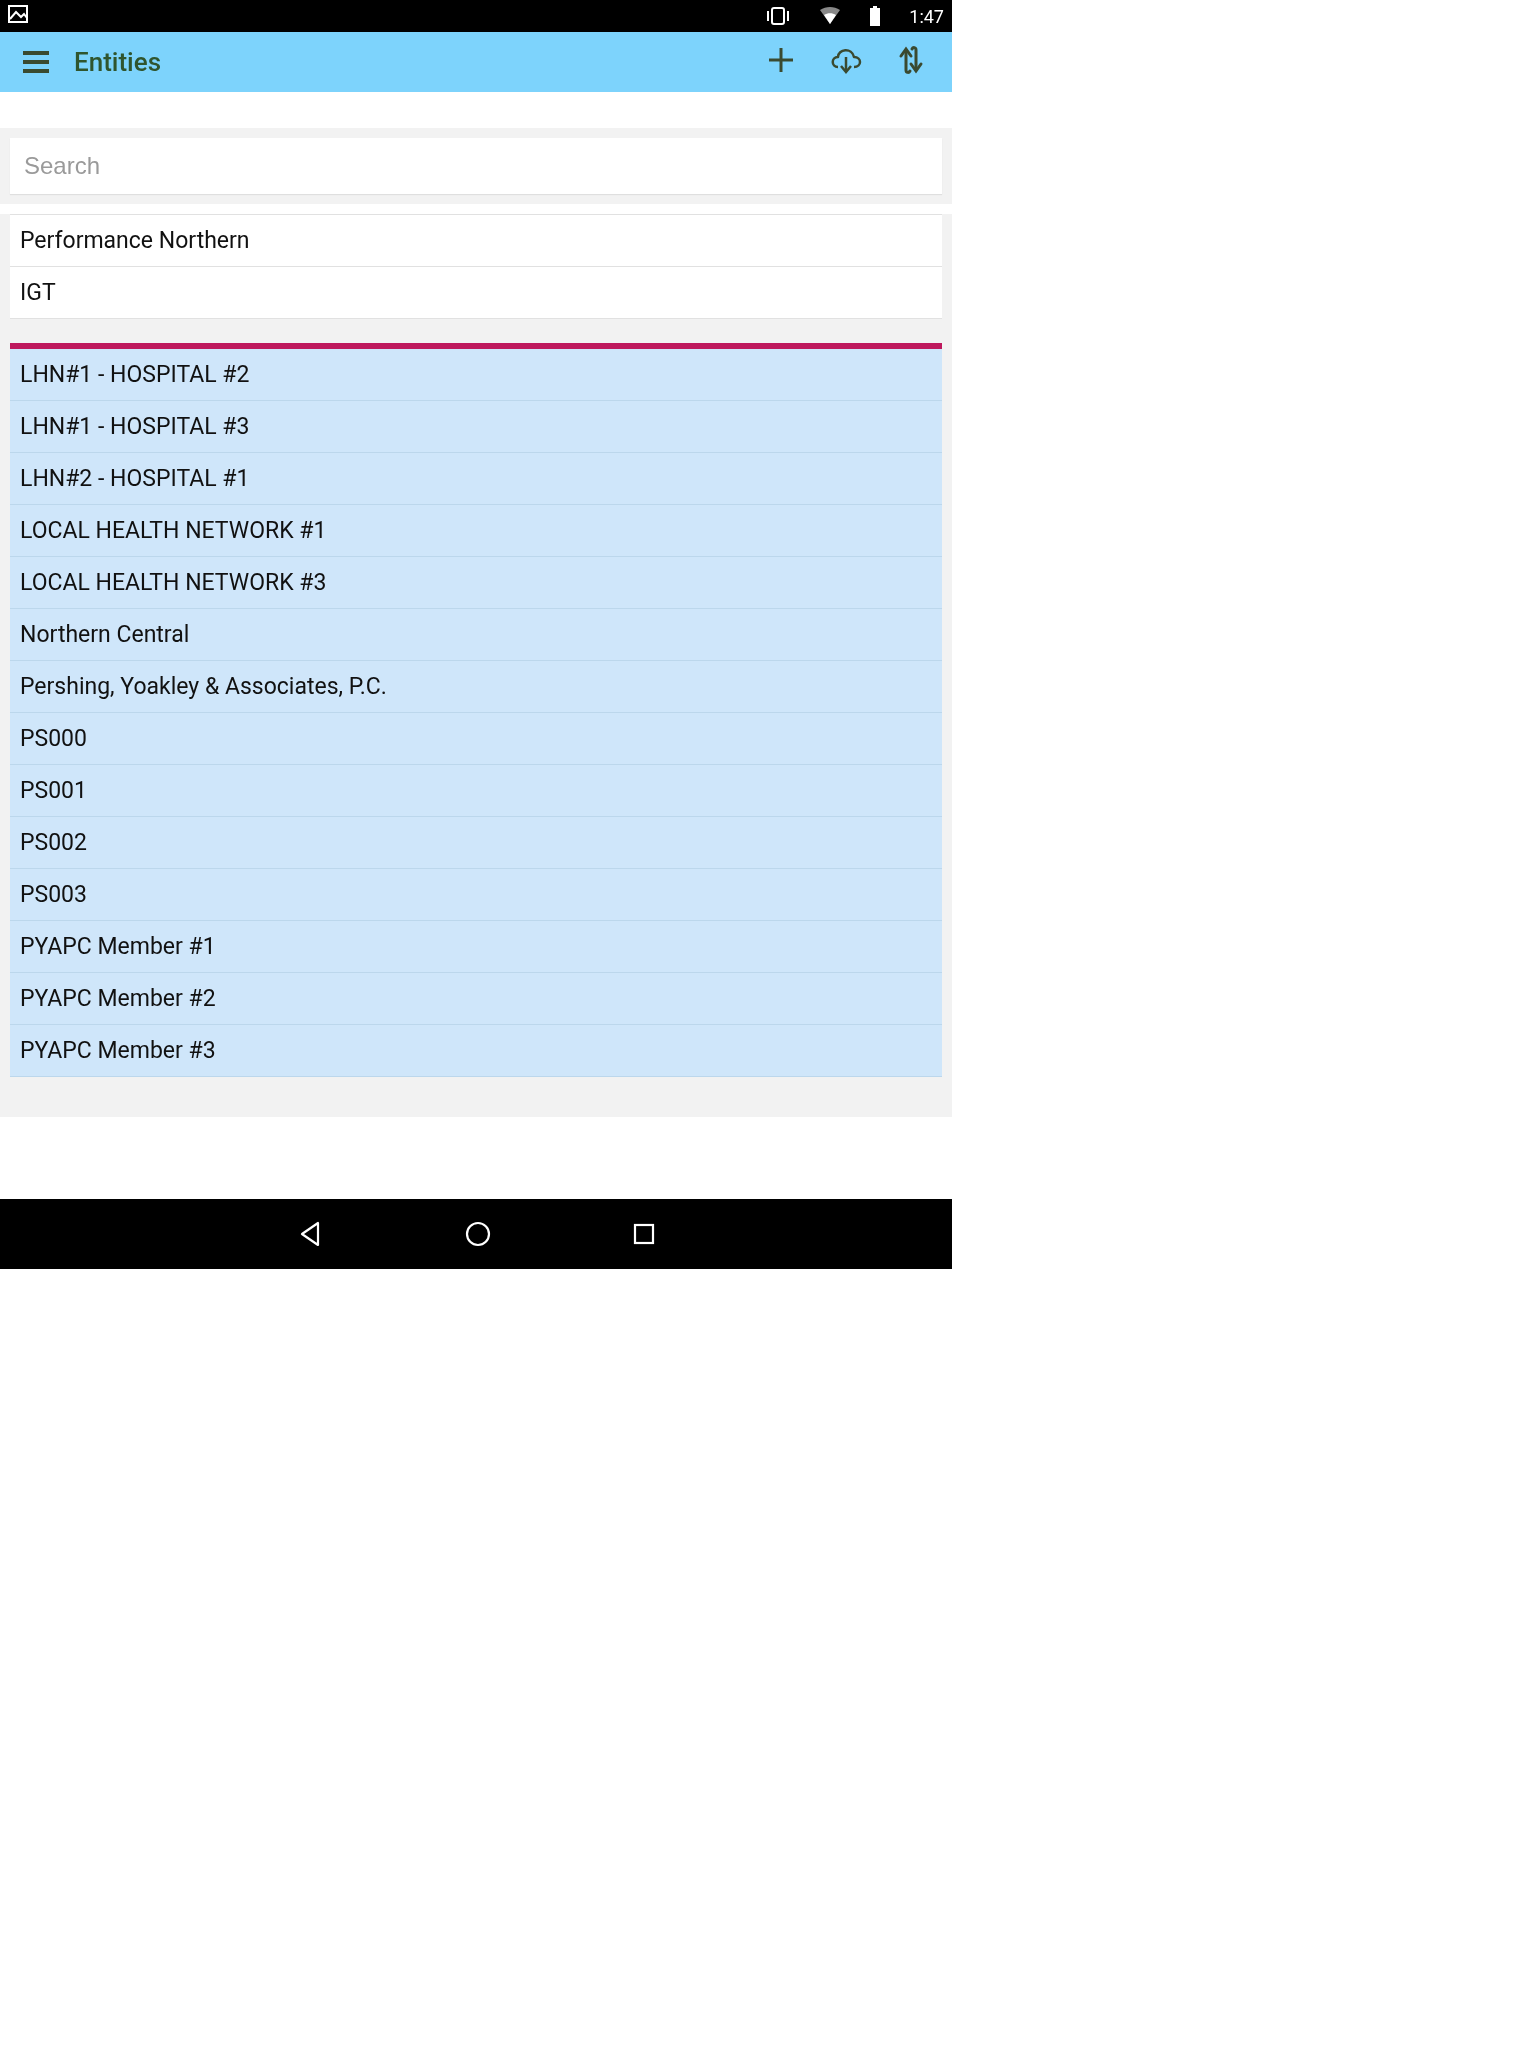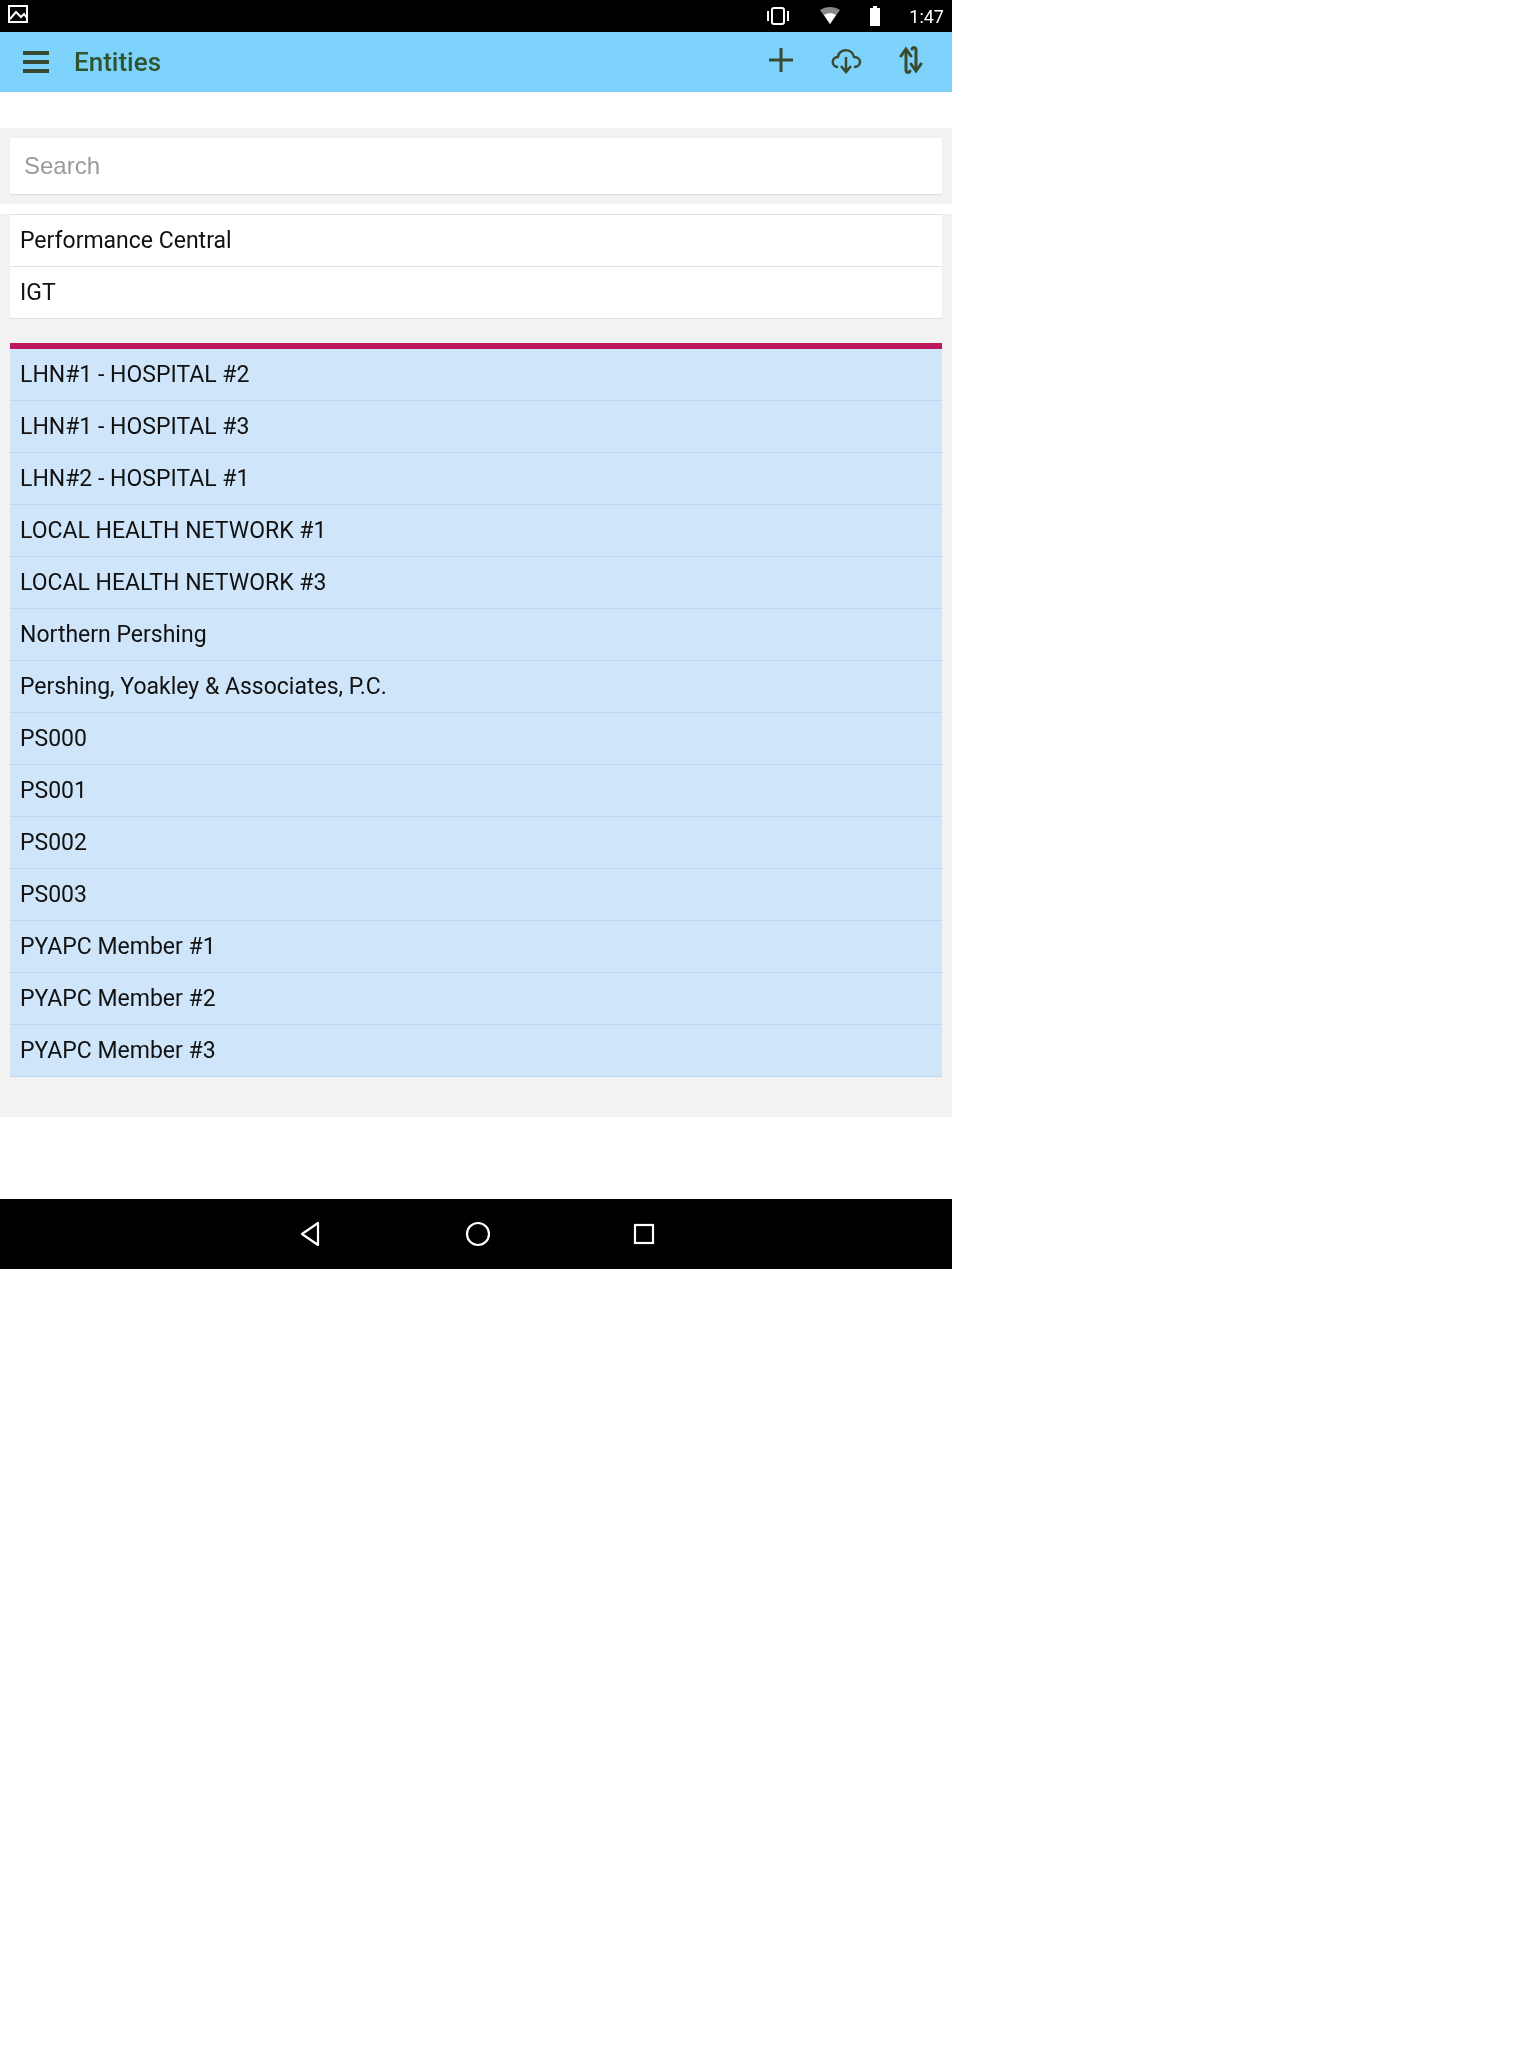--- a/index.html
+++ b/index.html
@@ -169,31 +169,31 @@
   </div>
 </div>
 
 <div class="search-wrap">
   <input class="search-input" type="text" placeholder="Search" style="">
 </div>
 
 <div class="sections">
 
   <div class="list" id="recent-list">
-      <div class="list-row">Performance Central</div>
+      <div class="list-row">Performance Northern</div>
       <div class="list-row">IGT</div>
     </div>
 
   <div class="list selected" id="entity-list" style="margin-top:24px;">
       <div class="list-row">LHN#1 - HOSPITAL #2</div>
       <div class="list-row">LHN#1 - HOSPITAL #3</div>
       <div class="list-row">LHN#2 - HOSPITAL #1</div>
       <div class="list-row">LOCAL HEALTH NETWORK #1</div>
       <div class="list-row">LOCAL HEALTH NETWORK #3</div>
-      <div class="list-row">Northern Pershing</div>
+      <div class="list-row">Northern Central</div>
       <div class="list-row">Pershing, Yoakley &amp; Associates, P.C.</div>
       <div class="list-row">PS000</div>
       <div class="list-row">PS001</div>
       <div class="list-row">PS002</div>
       <div class="list-row">PS003</div>
       <div class="list-row">PYAPC Member #1</div>
       <div class="list-row">PYAPC Member #2</div>
       <div class="list-row">PYAPC Member #3</div>
     </div>
 

